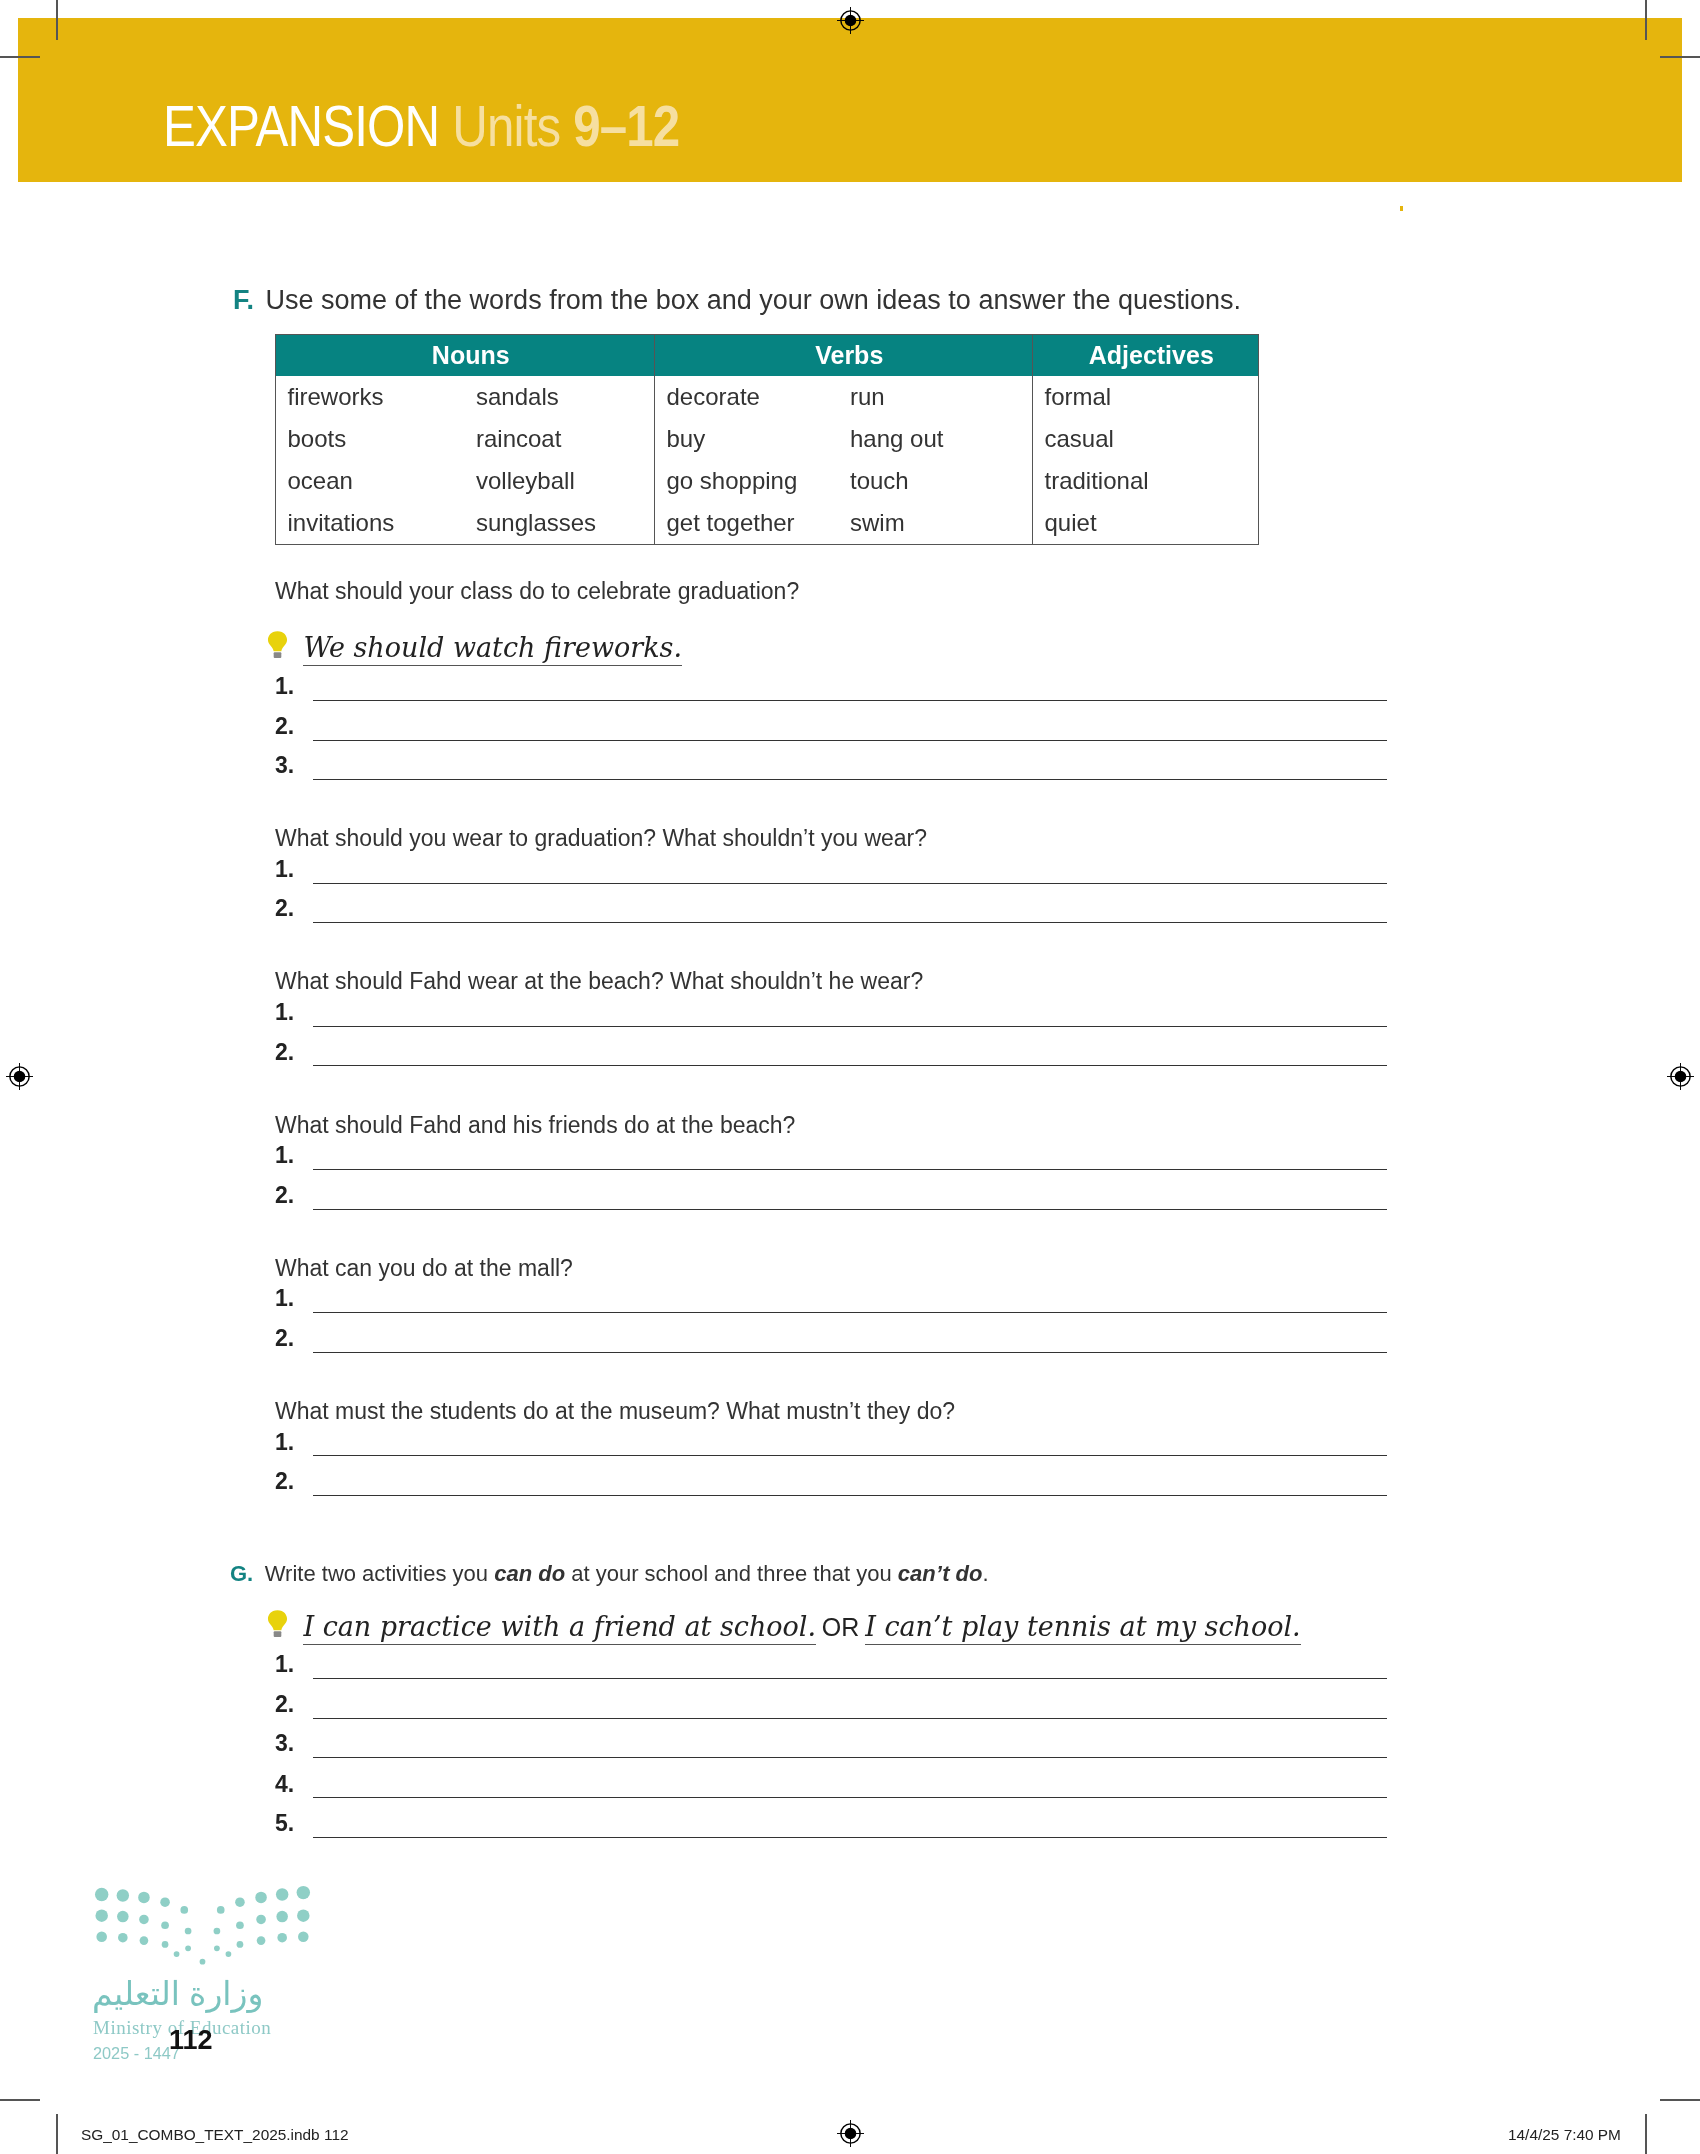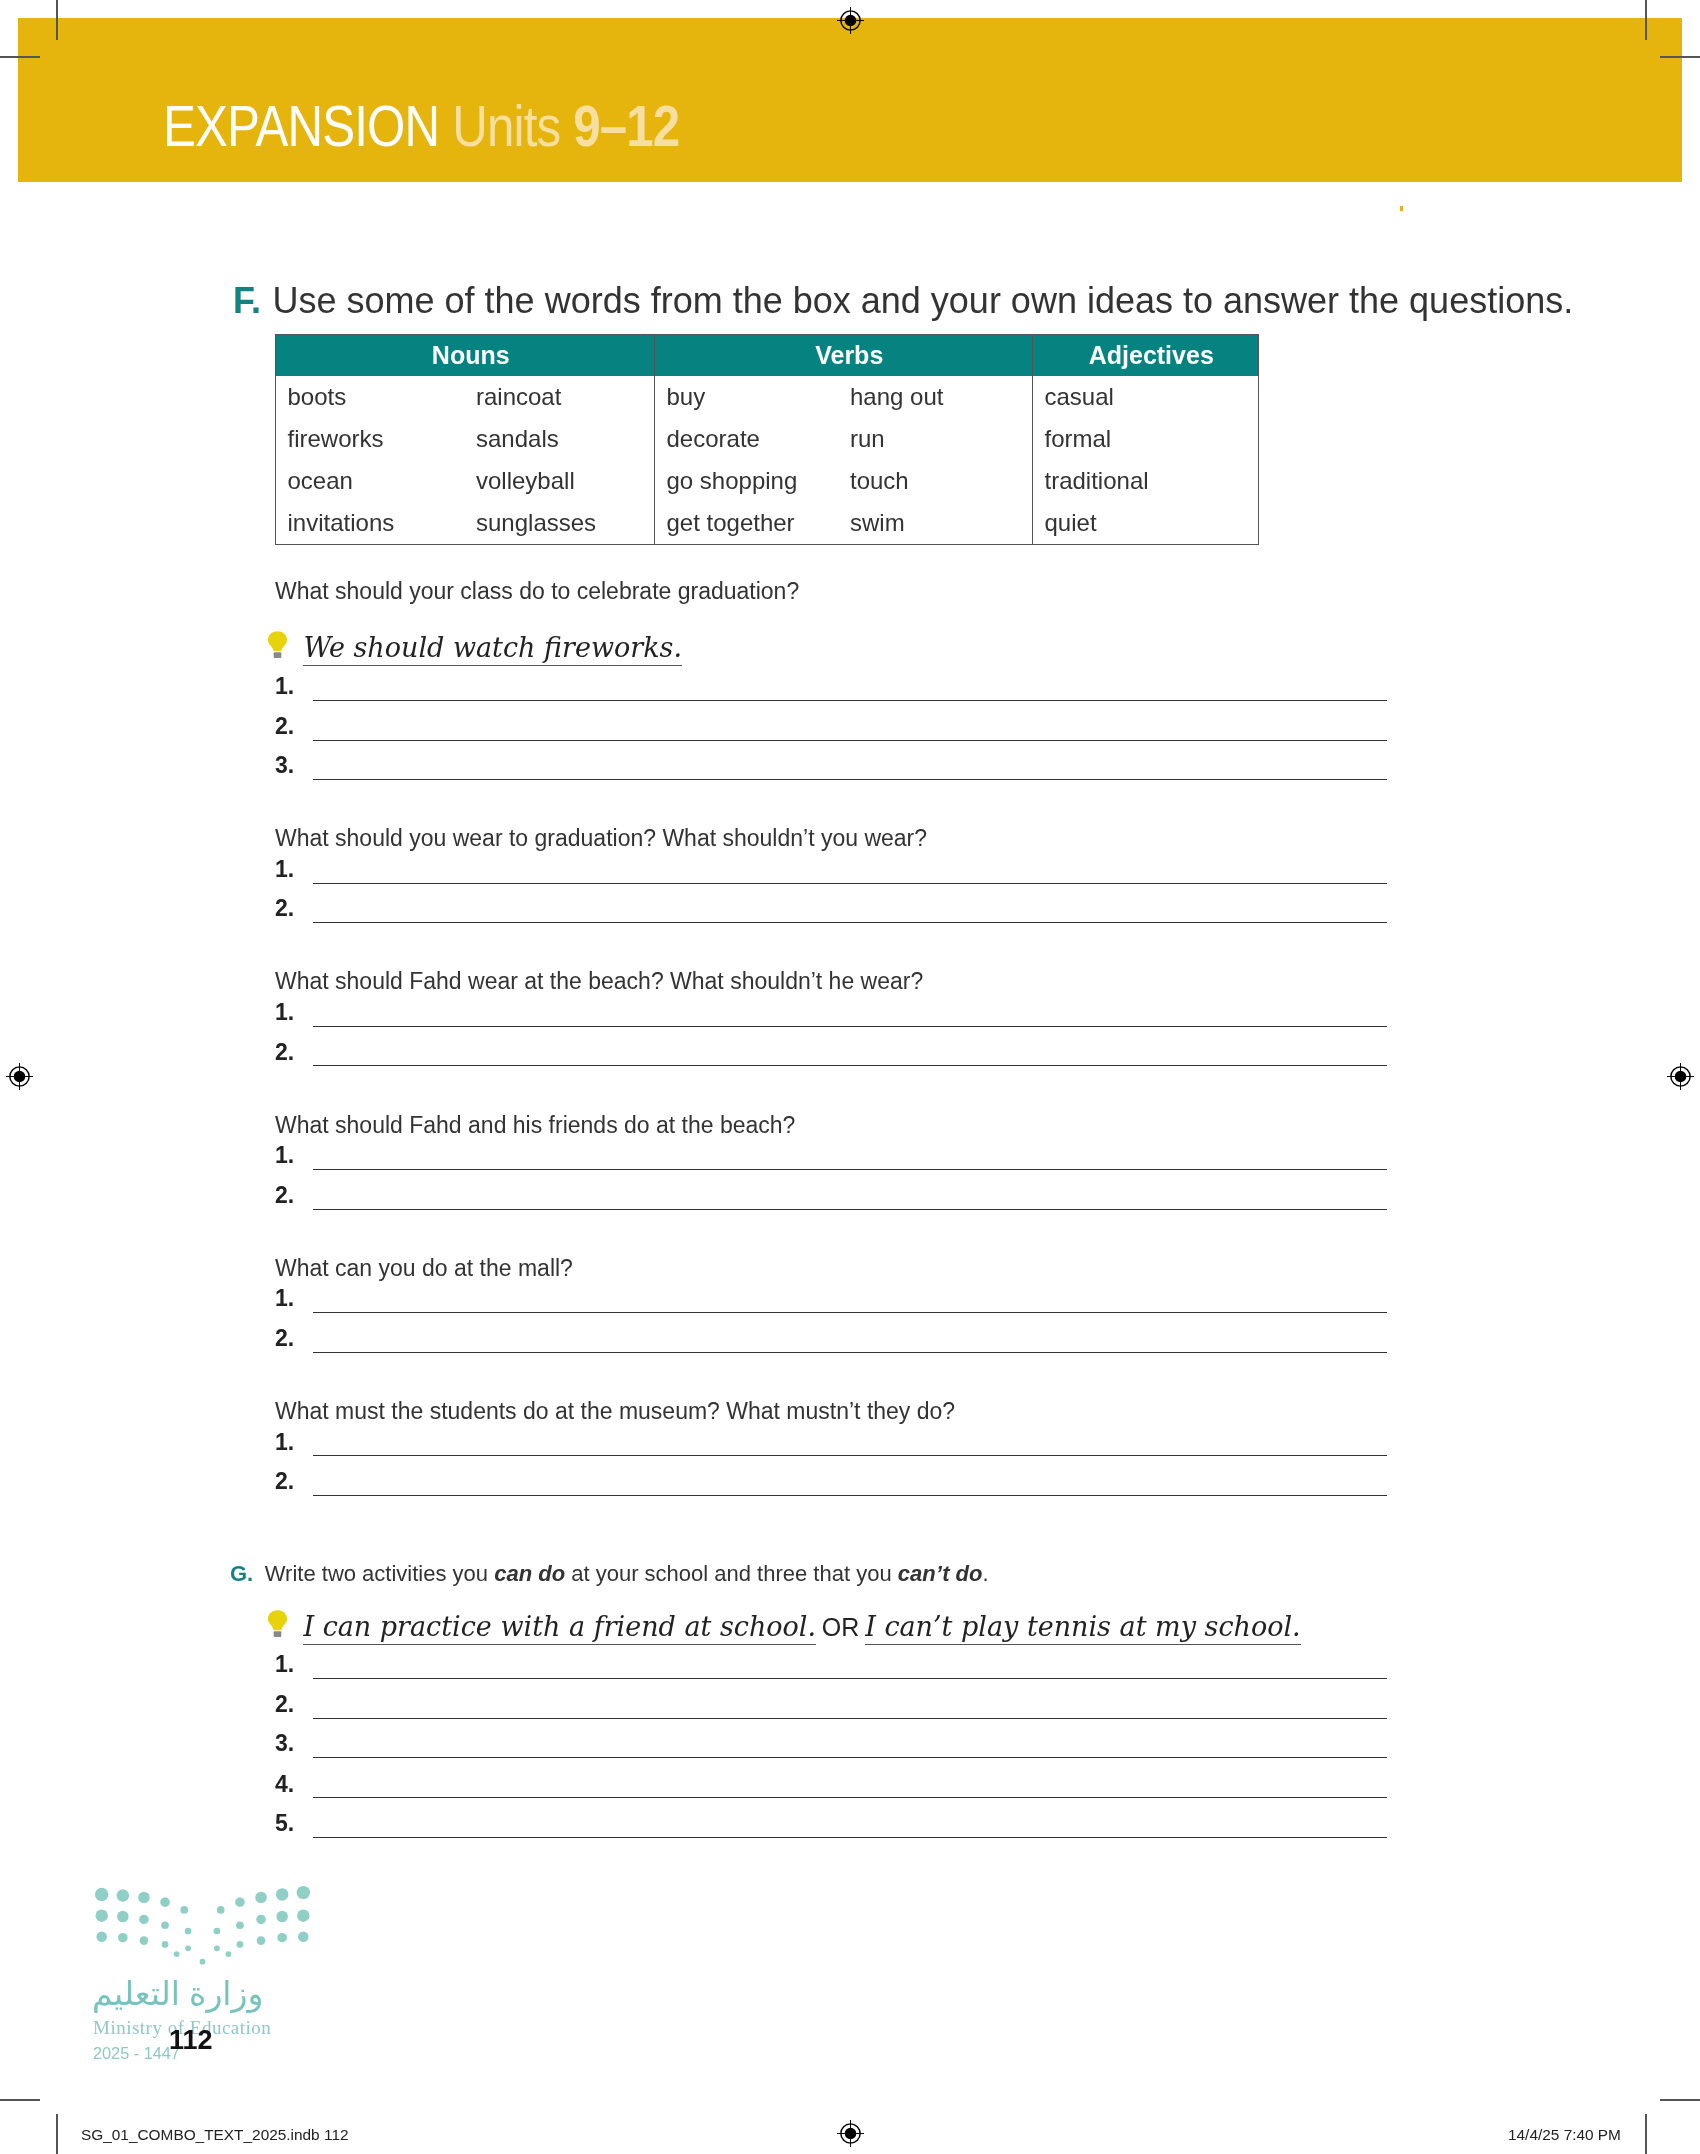--- a/index.html
+++ b/index.html
@@ -6,21 +6,21 @@
   body { width:1700px; height:2155px; position:relative; background:#ffffff; overflow:hidden;
          font-family:"Liberation Sans", sans-serif; color:#2b2b2b; }
   .header-band { position:absolute; left:18px; top:18px; width:1664px; height:164px; background:#e5b50d; }
   .header-title { position:absolute; left:163px; top:92px; font-family:"Liberation Sans", sans-serif;
                   font-size:58px; line-height:67px; letter-spacing:-1px; transform:scaleX(0.85); transform-origin:left top; white-space:nowrap; }
   .ht-main { color:#ffffff; }
   .ht-units { color:#f6dfa0; }
   .ht-range { color:#f6dfa0; font-weight:bold; }
   .crop { position:absolute; background:#555; }
   .reg { position:absolute; width:27px; height:27px; }
-  .ex-heading { position:absolute; font-size:36px; line-height:33px; white-space:nowrap; color:#333; }
+  .ex-heading { position:absolute; font-size:27px; line-height:33px; white-space:nowrap; color:#333; }
   .ex-letter { color:#138382; font-weight:bold; margin-right:11.5px; }
   table.wordbox { position:absolute; left:275px; top:334px; width:984px; border-collapse:collapse;
                   border:1.4px solid #555; font-size:24px; }
   table.wordbox th { background:#068381; color:#fff; text-align:center; font-weight:bold; padding:0 0 0 11.5px;
                      height:41px; font-size:25px; border-right:1.4px solid #555; }
   table.wordbox td { padding:0 0 0 11.5px; height:42px; color:#333; }
   table.wordbox td.divider { border-right:1.4px solid #555; }
   .question { position:absolute; left:275px; font-size:23px; line-height:29px; color:#333; white-space:nowrap; }
   .num { position:absolute; left:275px; font-size:23px; font-weight:bold; color:#222; width:35px; }
   .answer-line { position:absolute; left:313px; width:1074px; height:0; border-top:1.9px solid #333; }
@@ -95,32 +95,32 @@
     </colgroup>
   <thead>
     <tr>
       <th colspan="2">Nouns</th>
       <th colspan="2">Verbs</th>
       <th style="border-right:none;">Adjectives</th>
     </tr>
   </thead>
   <tbody>
     <tr>
+      <td>fireworks</td>
+      <td class="divider">sandals</td>
+      <td>decorate</td>
+      <td class="divider">run</td>
+      <td>formal</td>
+    </tr>
+    <tr>
       <td>boots</td>
       <td class="divider">raincoat</td>
       <td>buy</td>
       <td class="divider">hang out</td>
       <td>casual</td>
-    </tr>
-    <tr>
-      <td>fireworks</td>
-      <td class="divider">sandals</td>
-      <td>decorate</td>
-      <td class="divider">run</td>
-      <td>formal</td>
     </tr>
     <tr>
       <td>ocean</td>
       <td class="divider">volleyball</td>
       <td>go shopping</td>
       <td class="divider">touch</td>
       <td>traditional</td>
     </tr>
     <tr>
       <td>invitations</td>

